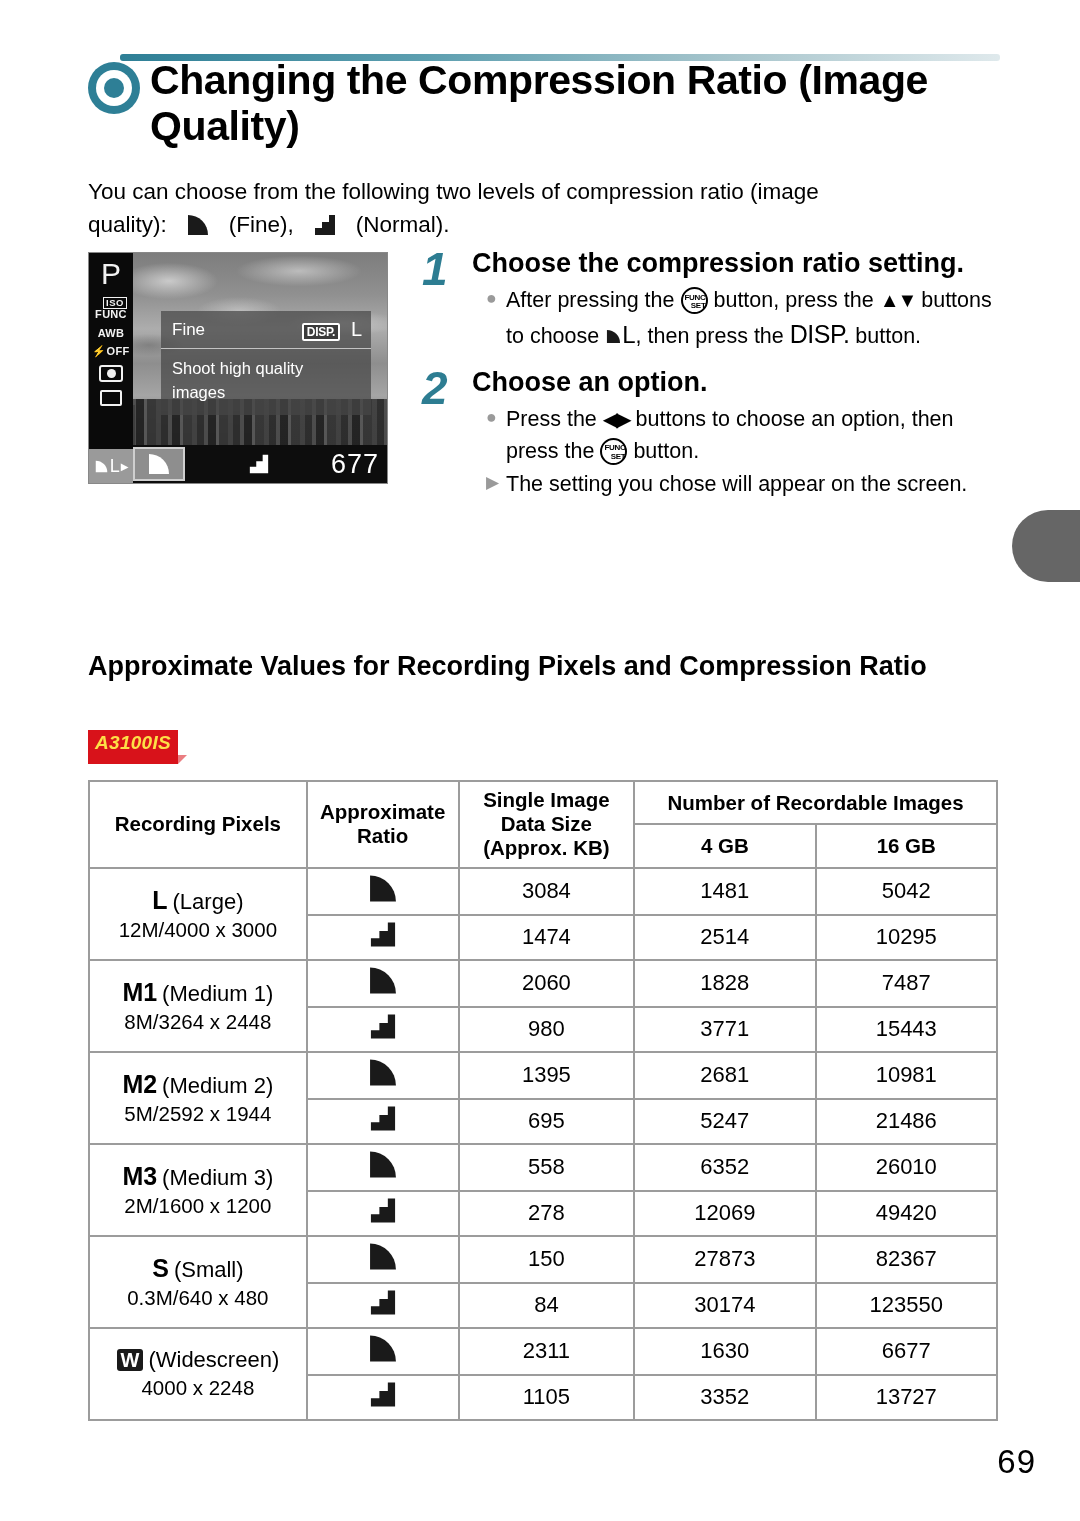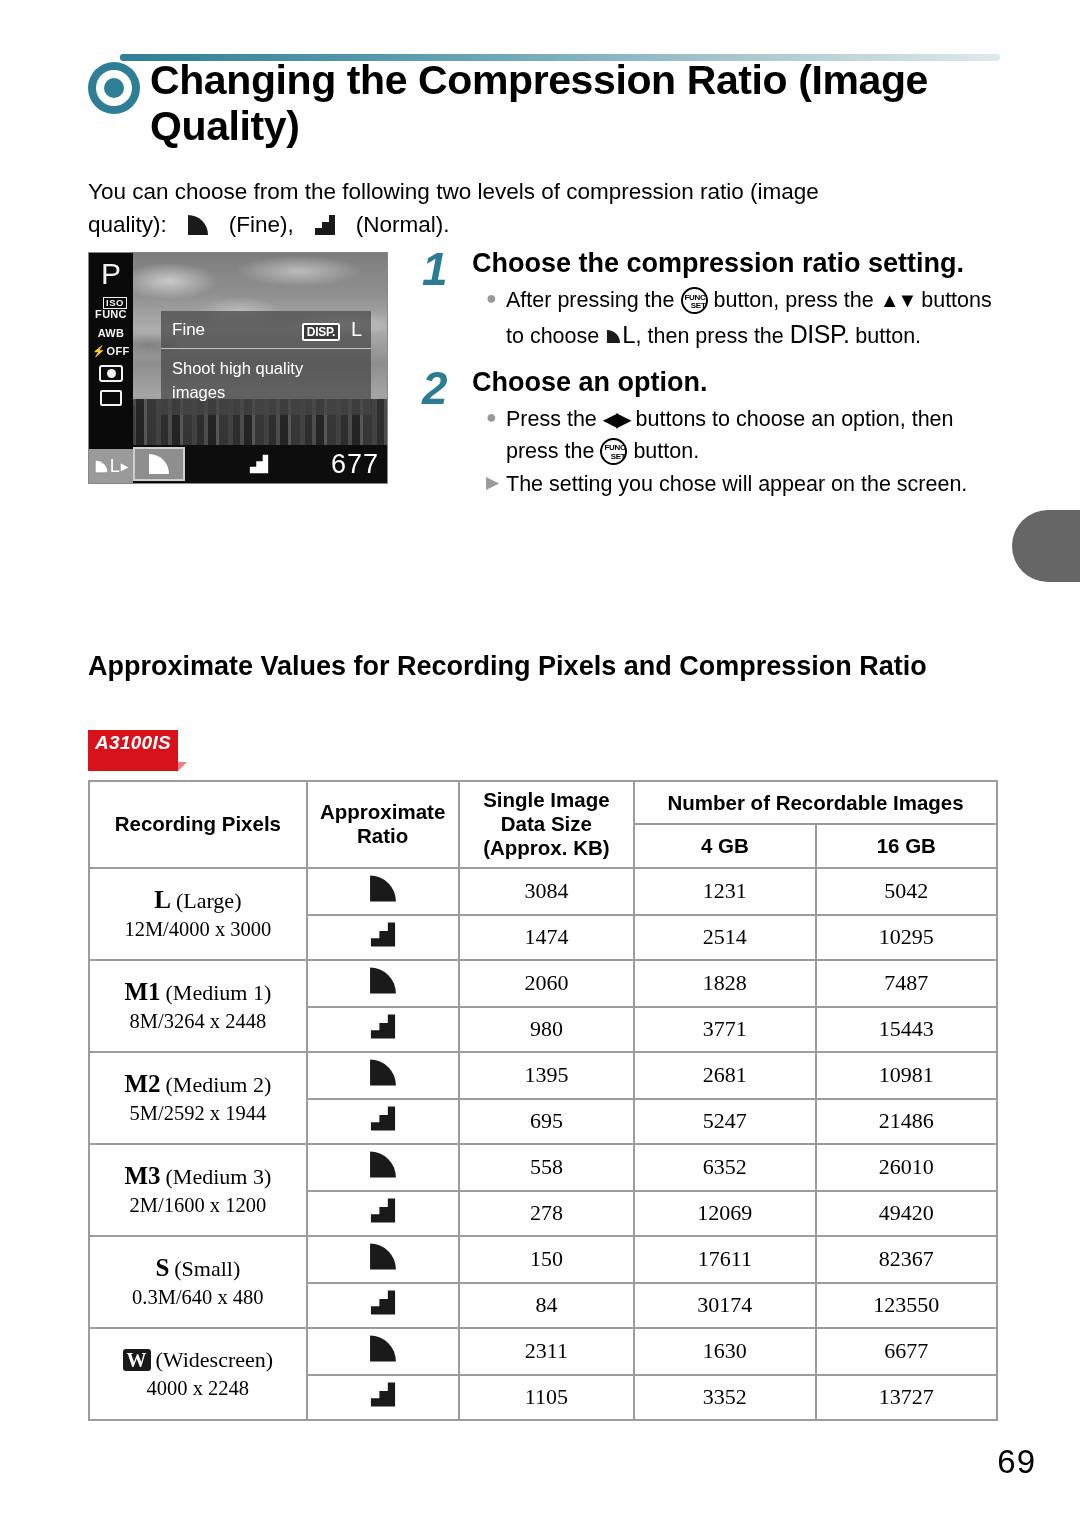--- a/index.html
+++ b/index.html
@@ -263,23 +263,23 @@
   .arrow-ud, .arrow-lr { font-size: 20px; letter-spacing: -2px; }
 
   
   .section-head {
     position: absolute; left: 88px; top: 650px;
     width: 920px;
     font-size: 27px; font-weight: bold; line-height: 1.25;
   }
   .model-badge {
     position: absolute; left: 88px; top: 730px;
-    background: #d8121a; color: #ffffff;
+    background: #d8121a; color: #fde047;
     font-size: 19px; font-weight: bold; font-style: italic;
-    padding: 2px 7px 17px;
+    padding: 2px 7px 10px;
     letter-spacing: .3px;
     display: inline-block;
   }
   .model-badge::after {
     content: "";
     position: absolute; right: -9px; bottom: 0;
     border-left: 9px solid #d8121a;
     border-bottom: 9px solid transparent;
     opacity: .55;
   }
@@ -297,21 +297,21 @@
     text-align: center;
     vertical-align: middle;
     padding: 4px 4px;
   }
   table.spec thead th {
     font-weight: bold;
     font-size: 20.5px;
     line-height: 1.18;
     padding: 6px 4px;
   }
-  table.spec tbody td { font-size: 22px; font-weight: normal; font-family: Liberation Serif, serif; }
+  table.spec tbody td { font-size: 22px; font-weight: normal; }
   td.pix {
     text-align: left;
     padding-left: 10px;
     font-size: 20.5px;
     line-height: 1.3;
   }
   td.pix .pline1 { white-space: nowrap; }
   td.pix .glyph {
     font-weight: bold; font-size: 25px; margin-right: 5px;
   }
@@ -510,21 +510,21 @@
   <tbody>
       <tr>
         <td class="pix" rowspan="2">
           <div class="pline1"><span class="glyph">L</span><span>(Large)</span></div>
           <div class="sub">12M/4000 x 3000</div>
         </td>
         <td class="ratio"><svg width="34" height="31" viewBox="0 0 26 24">
             <path d="M3 22 L3 2 A20 20 0 0 1 23 22 Z" fill="#1a1a1a"></path>
           </svg></td>
         <td>3084</td>
-        <td>1231</td>
+        <td>1481</td>
         <td>5042</td>
       </tr>
       <tr>
         <td class="ratio"><svg width="32" height="29" viewBox="0 0 26 24">
             <path d="M3 22 L3 15 L10 15 L10 9 L17 9 L17 2 L23 2 L23 22 Z" fill="#1a1a1a"></path>
           </svg></td>
         <td>1474</td>
         <td>2514</td>
         <td>10295</td>
       </tr>
@@ -590,21 +590,21 @@
       </tr>
       <tr>
         <td class="pix" rowspan="2">
           <div class="pline1"><span class="glyph">S</span><span>(Small)</span></div>
           <div class="sub">0.3M/640 x 480</div>
         </td>
         <td class="ratio"><svg width="34" height="31" viewBox="0 0 26 24">
             <path d="M3 22 L3 2 A20 20 0 0 1 23 22 Z" fill="#1a1a1a"></path>
           </svg></td>
         <td>150</td>
-        <td>17611</td>
+        <td>27873</td>
         <td>82367</td>
       </tr>
       <tr>
         <td class="ratio"><svg width="32" height="29" viewBox="0 0 26 24">
             <path d="M3 22 L3 15 L10 15 L10 9 L17 9 L17 2 L23 2 L23 22 Z" fill="#1a1a1a"></path>
           </svg></td>
         <td>84</td>
         <td>30174</td>
         <td>123550</td>
       </tr>

